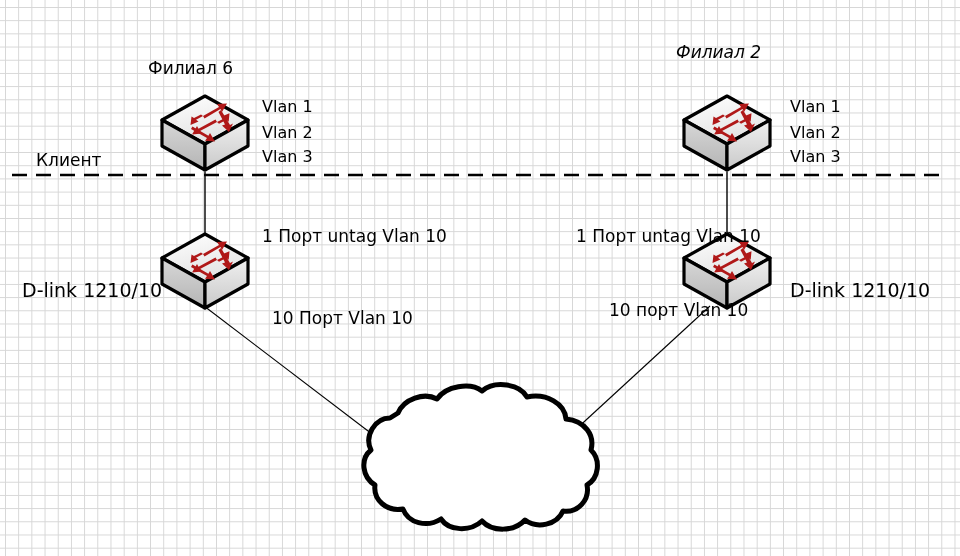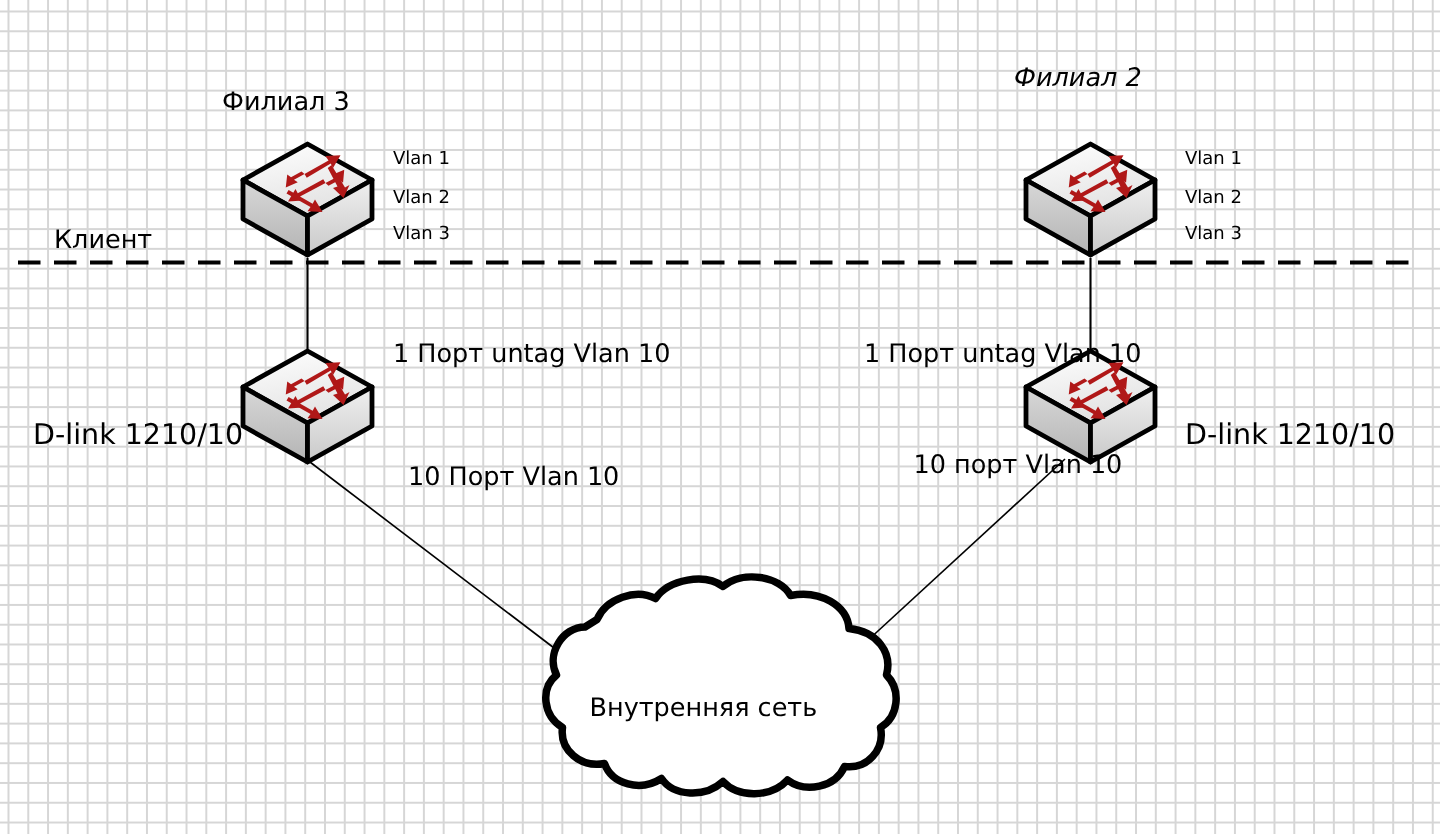--- a/index.html
+++ b/index.html
@@ -21,21 +21,21 @@
   }
   #svgroot{position:absolute;left:0;top:0;width:960px;height:556px;}
   .lbl{
     position:absolute;
     color:#000000;
     white-space:nowrap;
     line-height:1;
     font-family:"DejaVu Sans","Liberation Sans",sans-serif;
   }
   .lbl-title{font-size:17px;}
-  .lbl-vlan{font-size:12px;}
+  .lbl-vlan{font-size:16px;}
   .lbl-port{font-size:17px;margin-left:44px;}
   .lbl-dev{font-size:19px;}
   .lbl-client{font-size:17px;margin-top:16px;}
   .lbl-cloud{font-size:17px;}
 </style>
 </head>
 <body>
 
 <div id="canvas">
 
@@ -104,21 +104,21 @@
              C362,477 360,459 371,450
              C364,436 375,418 390,418
              Z" fill="#ffffff" stroke="#000000" stroke-width="5" stroke-linejoin="round"></path>
 
     <use href="#switch-symbol" x="0" y="0" transform="translate(205,126)"></use>
     <use href="#switch-symbol" x="0" y="0" transform="translate(727,126)"></use>
     <use href="#switch-symbol" x="0" y="0" transform="translate(205,264)"></use>
     <use href="#switch-symbol" x="0" y="0" transform="translate(727,264)"></use>
   </svg>
 
-  <div class="lbl lbl-title" style="left:148px;top:60px;">Филиал 3</div>
+  <div class="lbl lbl-title" style="left:148px;top:60px;">Филиал 6</div>
   <div class="lbl lbl-title" style="left:676px;top:44px;font-style:italic;">Филиал 2</div>
 
   <div class="lbl lbl-client" style="left:36px;top:136px;">Клиент</div>
 
   <div class="lbl lbl-vlan" style="left:262px;top:99px;">Vlan 1</div>
   <div class="lbl lbl-vlan" style="left:262px;top:125px;">Vlan 2</div>
   <div class="lbl lbl-vlan" style="left:262px;top:149px;">Vlan 3</div>
 
   <div class="lbl lbl-vlan" style="left:790px;top:99px;">Vlan 1</div>
   <div class="lbl lbl-vlan" style="left:790px;top:125px;">Vlan 2</div>
@@ -126,15 +126,14 @@
 
   <div class="lbl lbl-port" style="left:218px;top:228px;">1 Порт untag Vlan 10</div>
   <div class="lbl lbl-port" style="left:532px;top:228px;">1 Порт untag Vlan 10</div>
 
   <div class="lbl lbl-dev" style="left:22px;top:281px;">D-link 1210/10</div>
   <div class="lbl lbl-dev" style="left:790px;top:281px;">D-link 1210/10</div>
 
   <div class="lbl lbl-port" style="left:228px;top:310px;">10 Порт Vlan 10</div>
   <div class="lbl lbl-port" style="left:565px;top:302px;">10 порт Vlan 10</div>
 
-  <div class="lbl lbl-cloud" style="left:393px;top:464px;">Внутренняя сеть</div>
 
 </div>
 
 </body></html>

